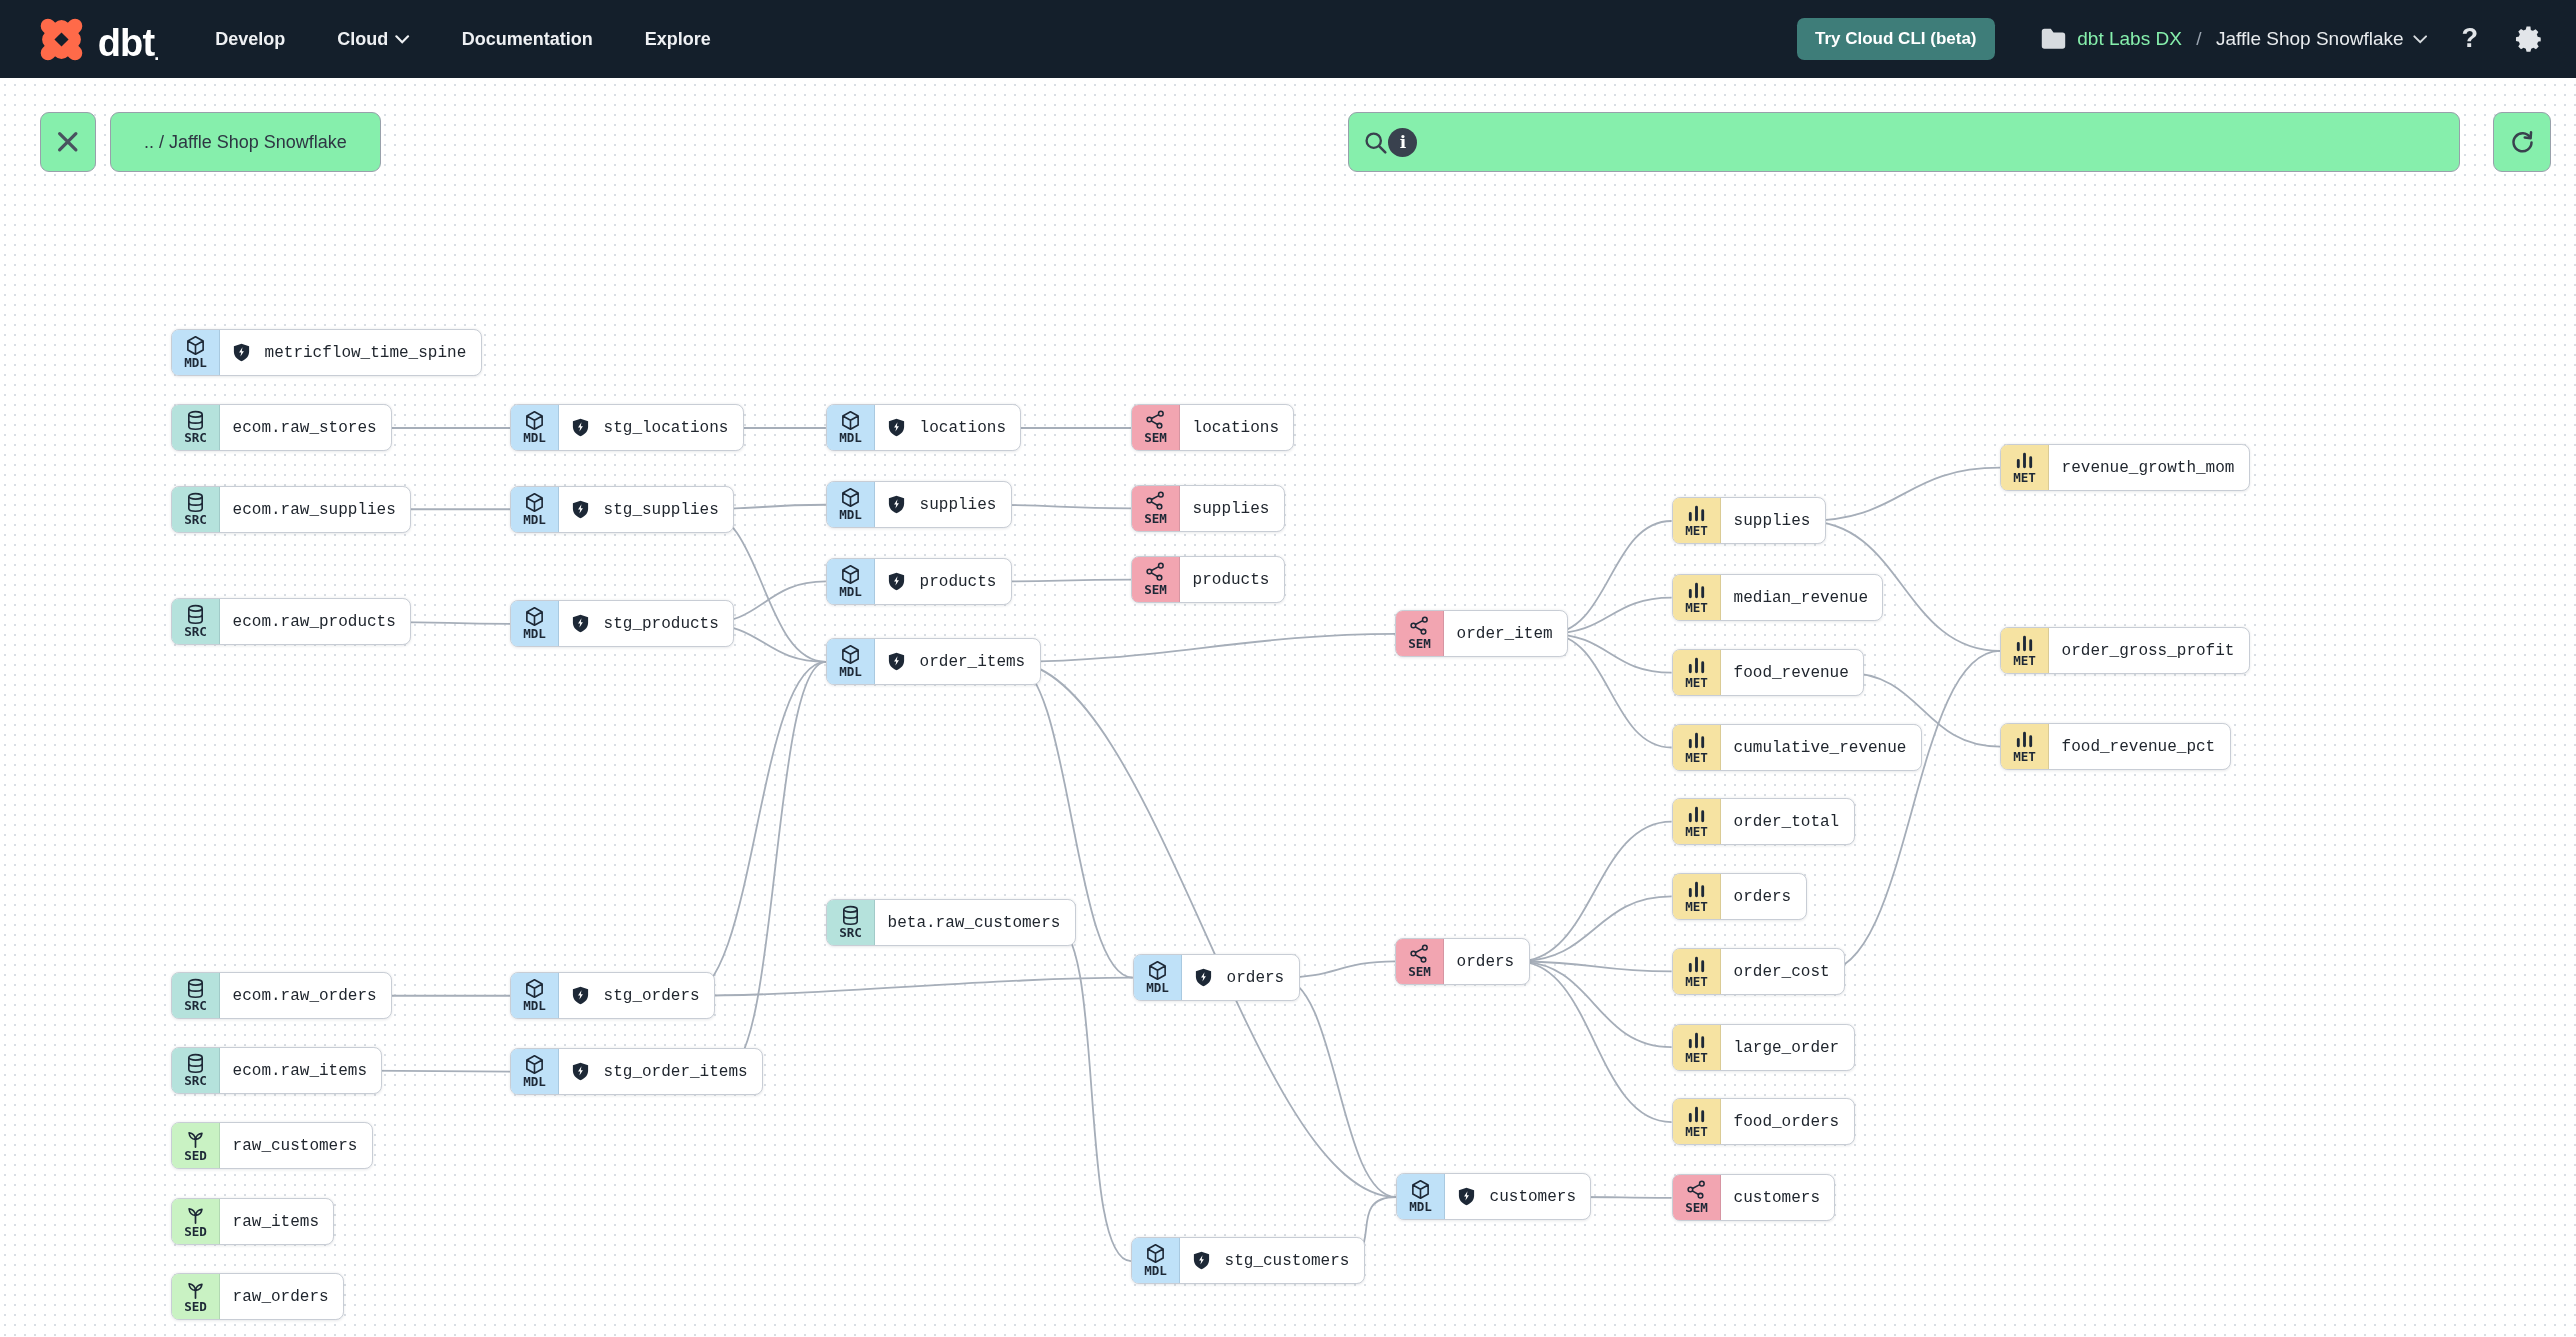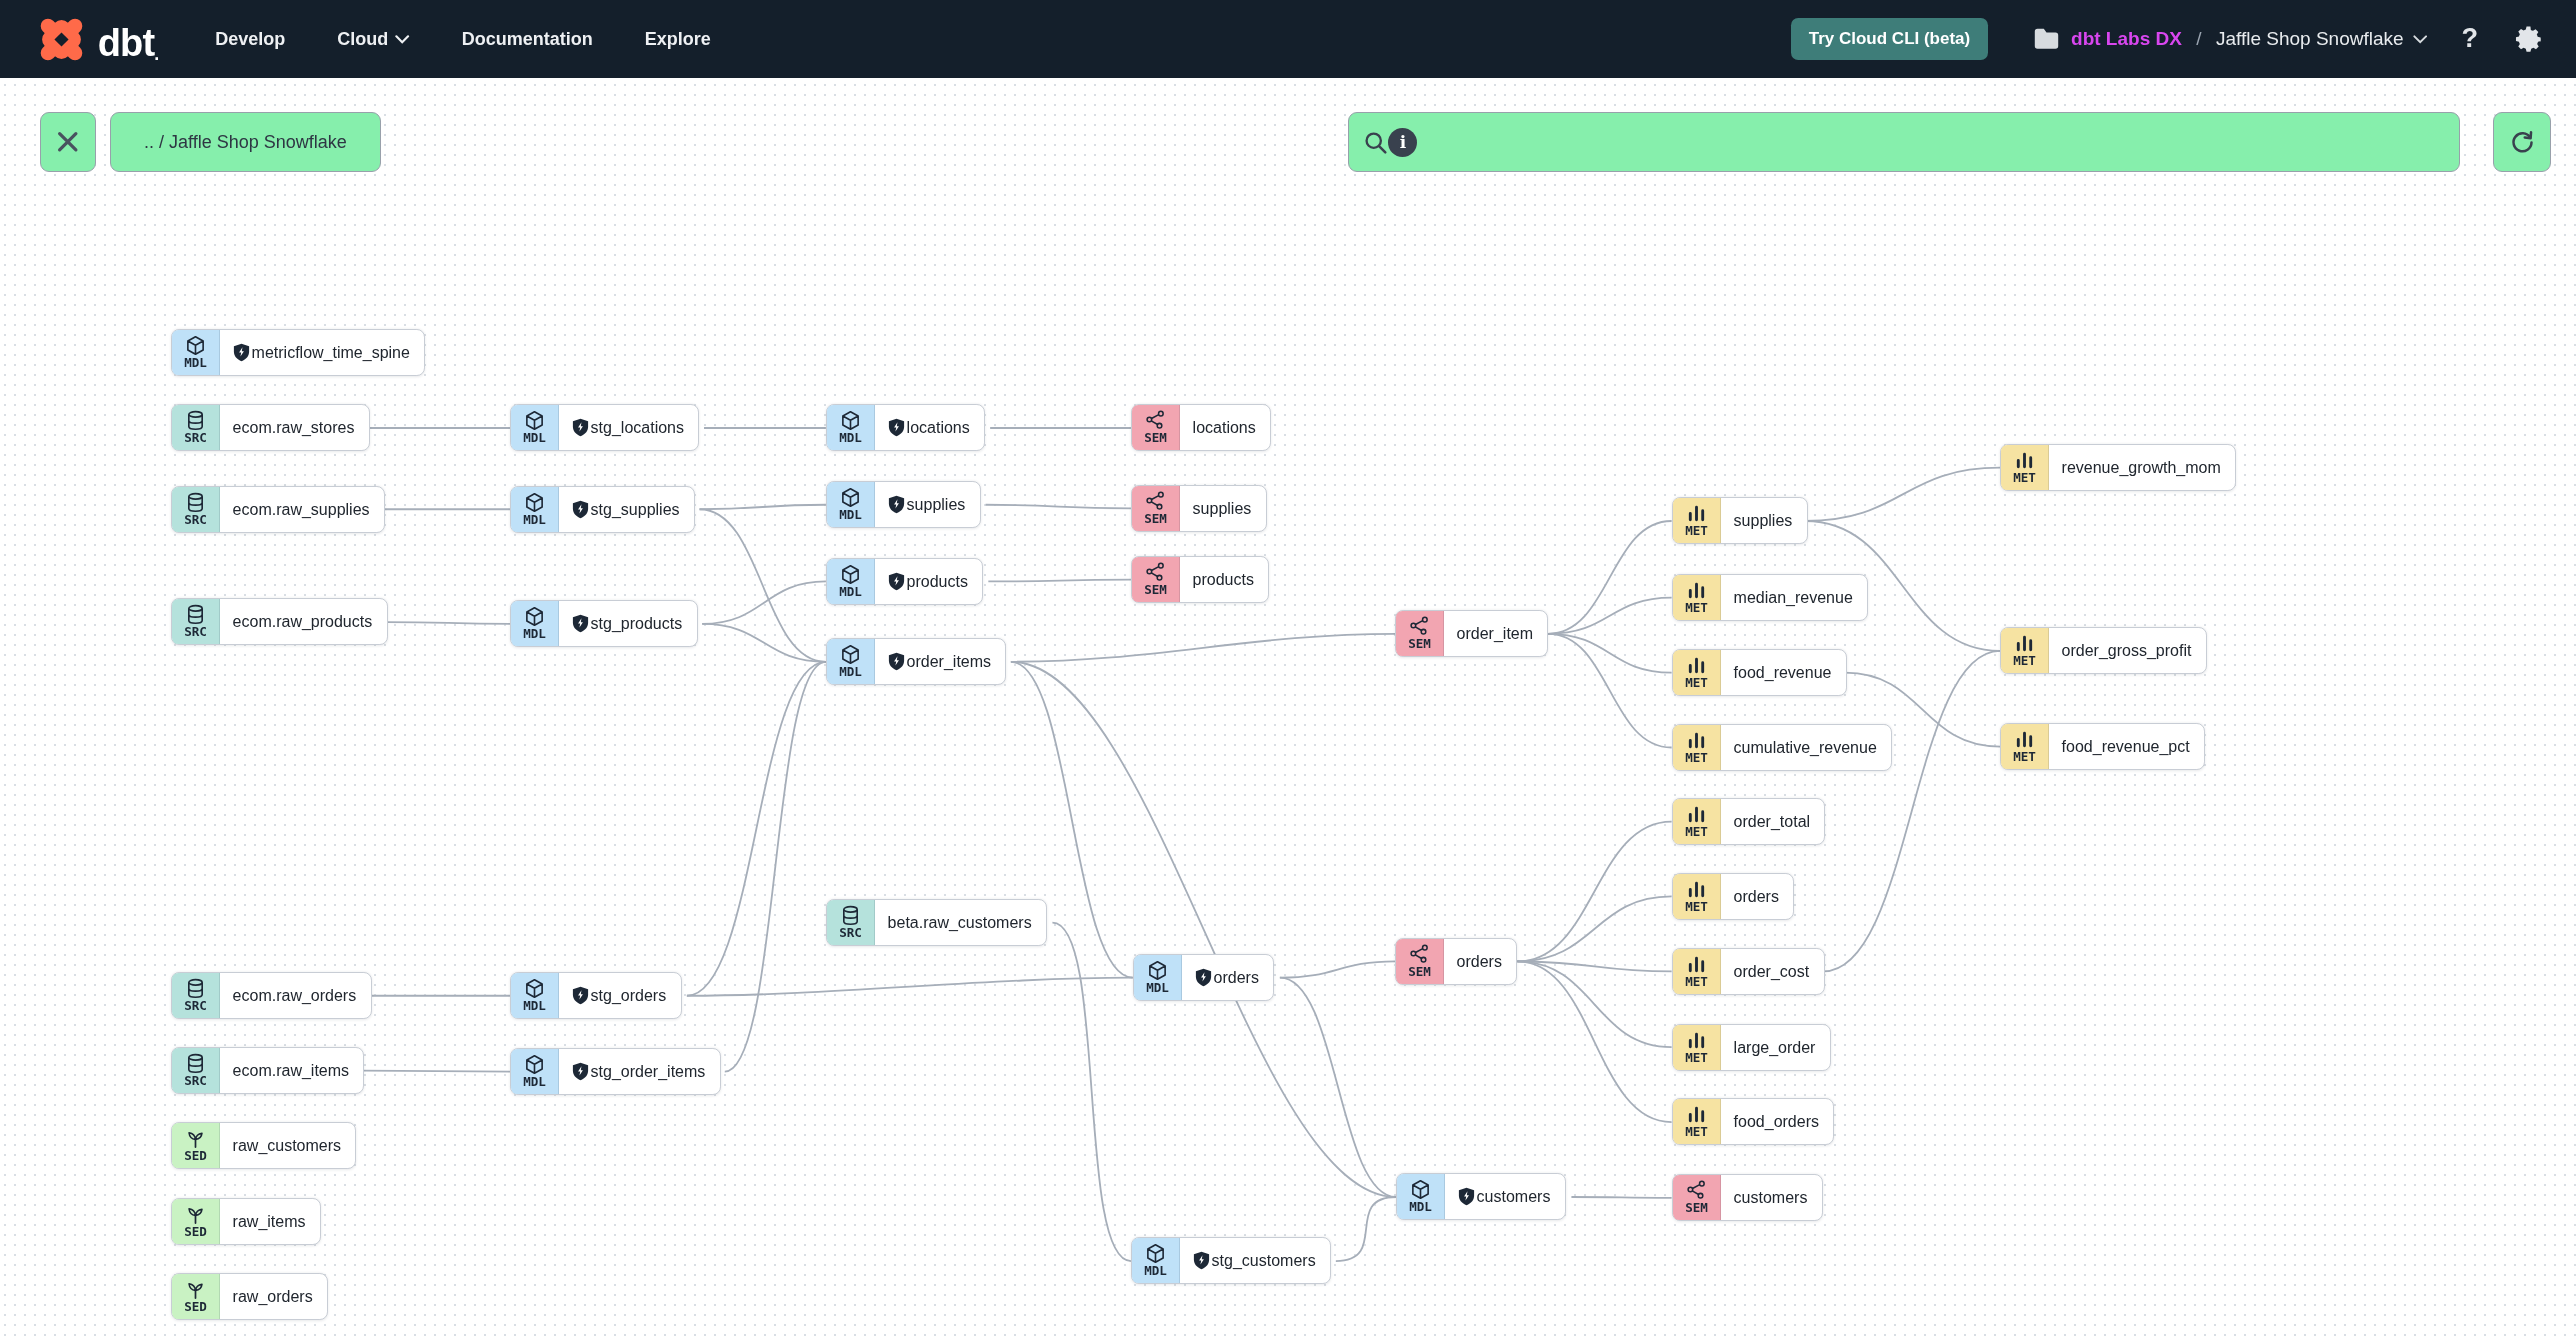--- a/index.html
+++ b/index.html
@@ -24,21 +24,21 @@
   .brand-mark{width:51px;height:51px;position:relative;margin-right:10.8px;}
   .brand-text{color:#ffffff;font-size:38px;font-weight:bold;line-height:43px;letter-spacing:-0.9px;}
   .brand-dot{color:#ffffff;font-size:18px;font-weight:bold;}
   .nav-items{display:flex;align-items:center;margin-left:56px;gap:52px;}
   .nav-item{color:#eef0f3;font-size:18px;font-weight:600;display:flex;align-items:center;gap:7.2px;cursor:pointer;}
   .nav-right{margin-left:auto;display:flex;align-items:center;margin-right:32.5px;}
   .cta-btn{
     color:#ffffff;font-size:17px;font-weight:600;padding:10.8px 18px;border-radius:7.2px;cursor:pointer;white-space:nowrap;
   }
   .acct{display:flex;align-items:center;margin-left:45px;gap:10.8px;}
-  .acct-name{color:#d946ef;font-size:19px;font-weight:bold;white-space:nowrap;}
+  .acct-name{color:#86efac;font-size:19px;font-weight:normal;white-space:nowrap;}
   .acct-sep{color:#9aa4b0;font-size:19px;margin:0 3.6px;}
   .acct-project{color:#e8ebee;font-size:19px;font-weight:400;white-space:nowrap;display:flex;align-items:center;gap:9px;cursor:pointer;}
   .icon-btn{margin-left:31px;cursor:pointer;display:flex;align-items:center;}
   
   .tool{position:absolute;z-index:10;background:#86efac;border:1.8px solid #98a0ab;border-radius:9px;box-sizing:border-box;}
   #close-btn{left:40px;top:112px;width:56px;height:60px;display:flex;align-items:center;justify-content:center;cursor:pointer;}
   #crumb-chip{left:110px;top:112px;width:271px;height:60px;display:flex;align-items:center;justify-content:center;
     font-size:18px;color:#2e3643;cursor:pointer;}
   #search-bar{left:1348px;top:112px;width:1112px;height:60px;display:flex;align-items:center;padding:0 14.4px;}
   #search-bar input{
@@ -54,21 +54,21 @@
     position:absolute;z-index:5;height:47px;display:flex;align-items:stretch;
     background:#ffffff;border:1.4px solid #c8cdd5;border-radius:8.1px;
     box-shadow:0 0.9px 2.7px rgba(20,30,45,.10);cursor:pointer;box-sizing:border-box;white-space:nowrap;
   }
   .node .type{
     width:47px;display:flex;flex-direction:column;align-items:center;justify-content:center;
     border-radius:6.3px 0 0 6.3px;border-right:0.9px solid rgba(20,35,55,.12);flex:none;gap:0.9px;
   }
   .node .type .code{font-family:"DejaVu Sans Mono",monospace;font-size:12.6px;font-weight:600;color:#1d2836;line-height:12.6px;}
   .node .lbl{
-    display:flex;align-items:center;padding:0 14.4px 0 12.6px;font-size:16px;font-weight:500;color:#20262e;gap:2px;
+    display:flex;align-items:center;padding:0 14.4px 0 12.6px;font-size:16px;font-weight:500;color:#20262e;gap:15px;font-family:Liberation Mono, monospace;
   }
 </style>
 </head>
 <body>
 
 <div id="canvas">
   <svg id="edges" width="2576" height="1338" viewBox="0 0 2854 1482">
       <path d="M 408 474 C 486.5 474, 486.5 474, 565 474" fill="none" stroke="#a6aeb9" stroke-width="2"></path>
       <path d="M 780 474 C 847.5 474, 847.5 474, 915 474" fill="none" stroke="#a6aeb9" stroke-width="2"></path>
       <path d="M 1097 474 C 1175 474, 1175 474, 1253 474" fill="none" stroke="#a6aeb9" stroke-width="2"></path>

